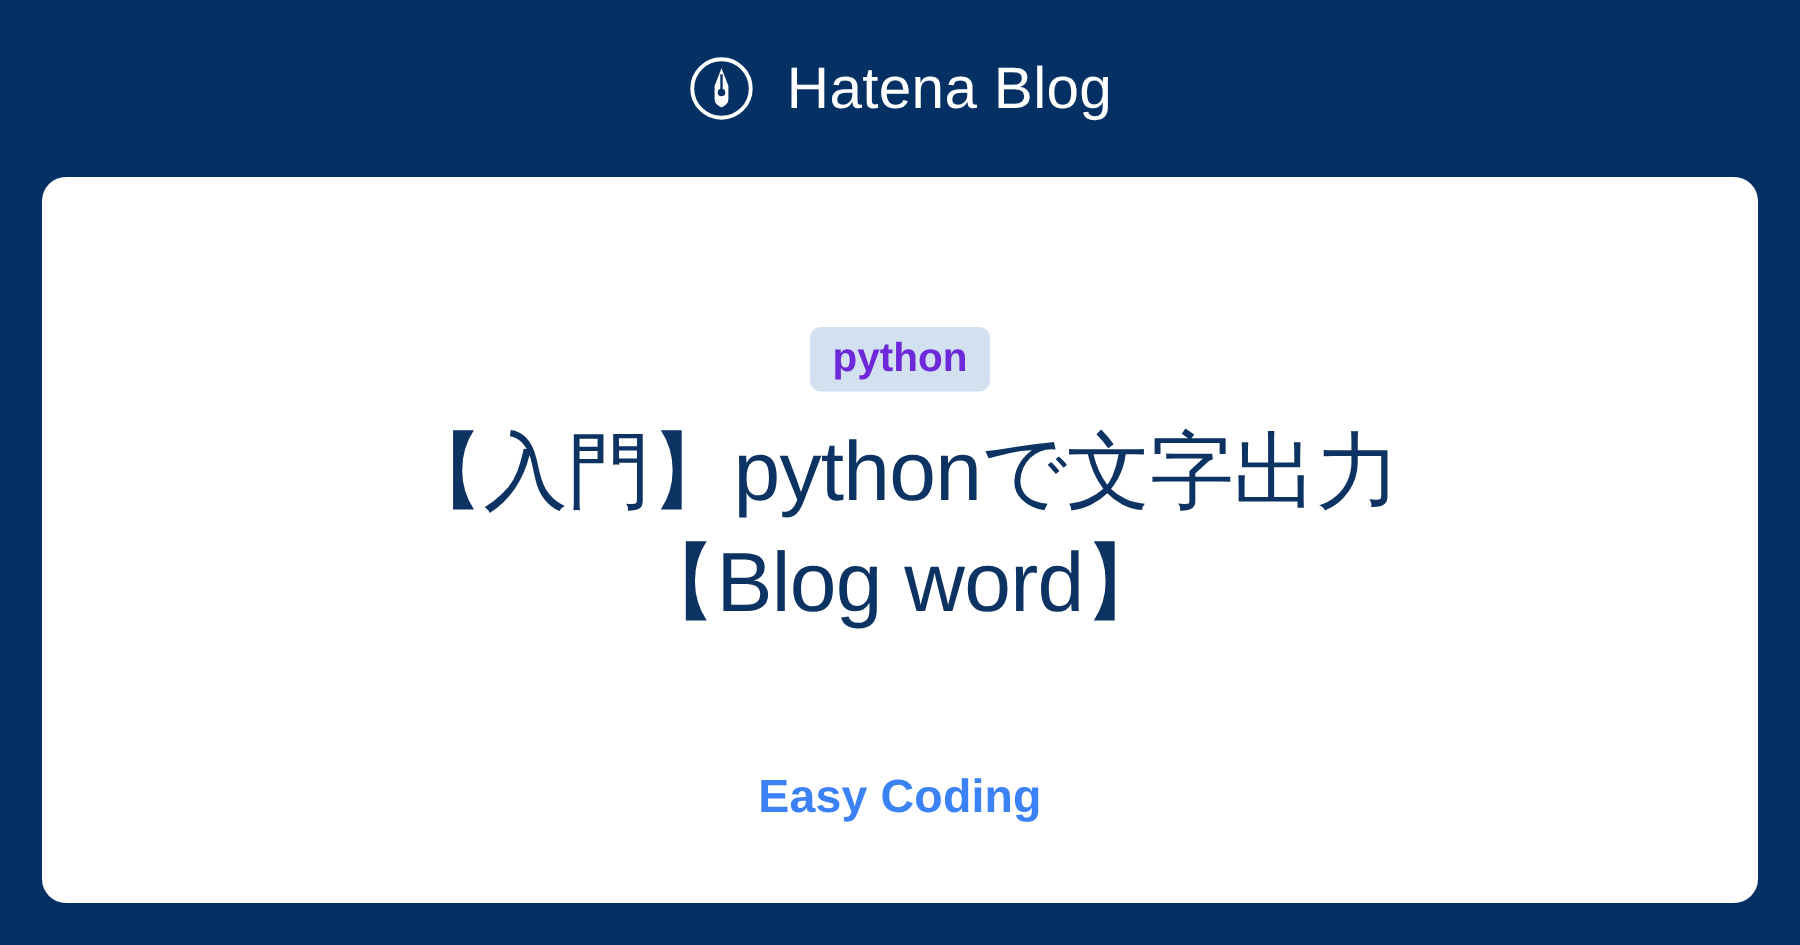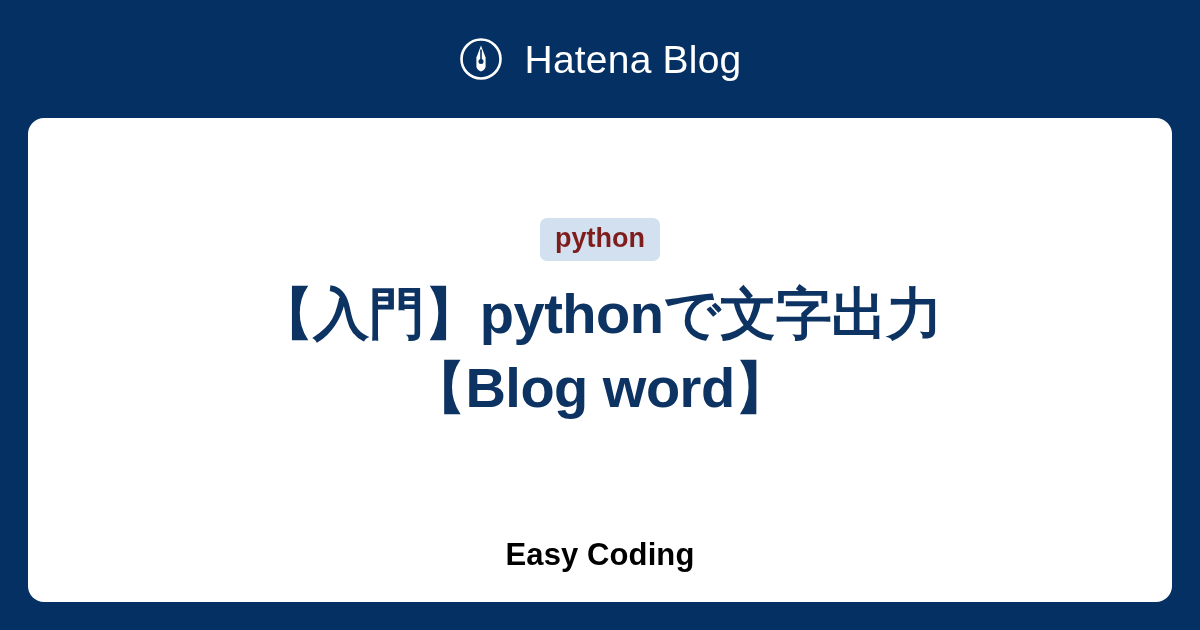--- a/index.html
+++ b/index.html
@@ -69,62 +69,61 @@
   .tag-list {
     margin-top: 100px;
     display: flex;
     align-items: center;
     justify-content: center;
     gap: 16px;
   }
 
   .tag-chip {
     background: #d2e0ef;
-    color: #7f1d1d;
+    color: #6d28d9;
     font-size: 27px;
     font-weight: bold;
     border-radius: 7px;
     padding: 5px 15px 7px 15px;
     line-height: 1.15;
     white-space: nowrap;
   }
 
   
   .entry-title {
     margin: 16px 0 0 0;
     padding: 0 40px;
     color: #0d3363;
     font-size: 56px;
-    font-weight: bold;
+    font-weight: normal;
     line-height: 74px;
     text-align: center;
     letter-spacing: -0.5px;
     max-width: 1060px;
     word-break: break-word;
   }
 
   
   .blog-title-wrap {
     position: absolute;
     left: 0;
     right: 0;
     top: 394px;
     display: flex;
     justify-content: center;
   }
 
   .blog-title {
-    color: #000000;
+    color: #3b82f6;
     font-size: 31px;
     font-weight: bold;
     line-height: 1.2;
     text-align: center;
     letter-spacing: 0.1px;
     white-space: nowrap;
-    margin-top: 24px;
   }
 </style>
 </head>
 <body>
 
 <div class="og-card">
 
   <div class="brand-header">
     <span class="brand-logo-icon-wrap">
       <svg class="brand-logo-icon" viewBox="0 0 44 44" xmlns="http://www.w3.org/2000/svg" aria-hidden="true">

